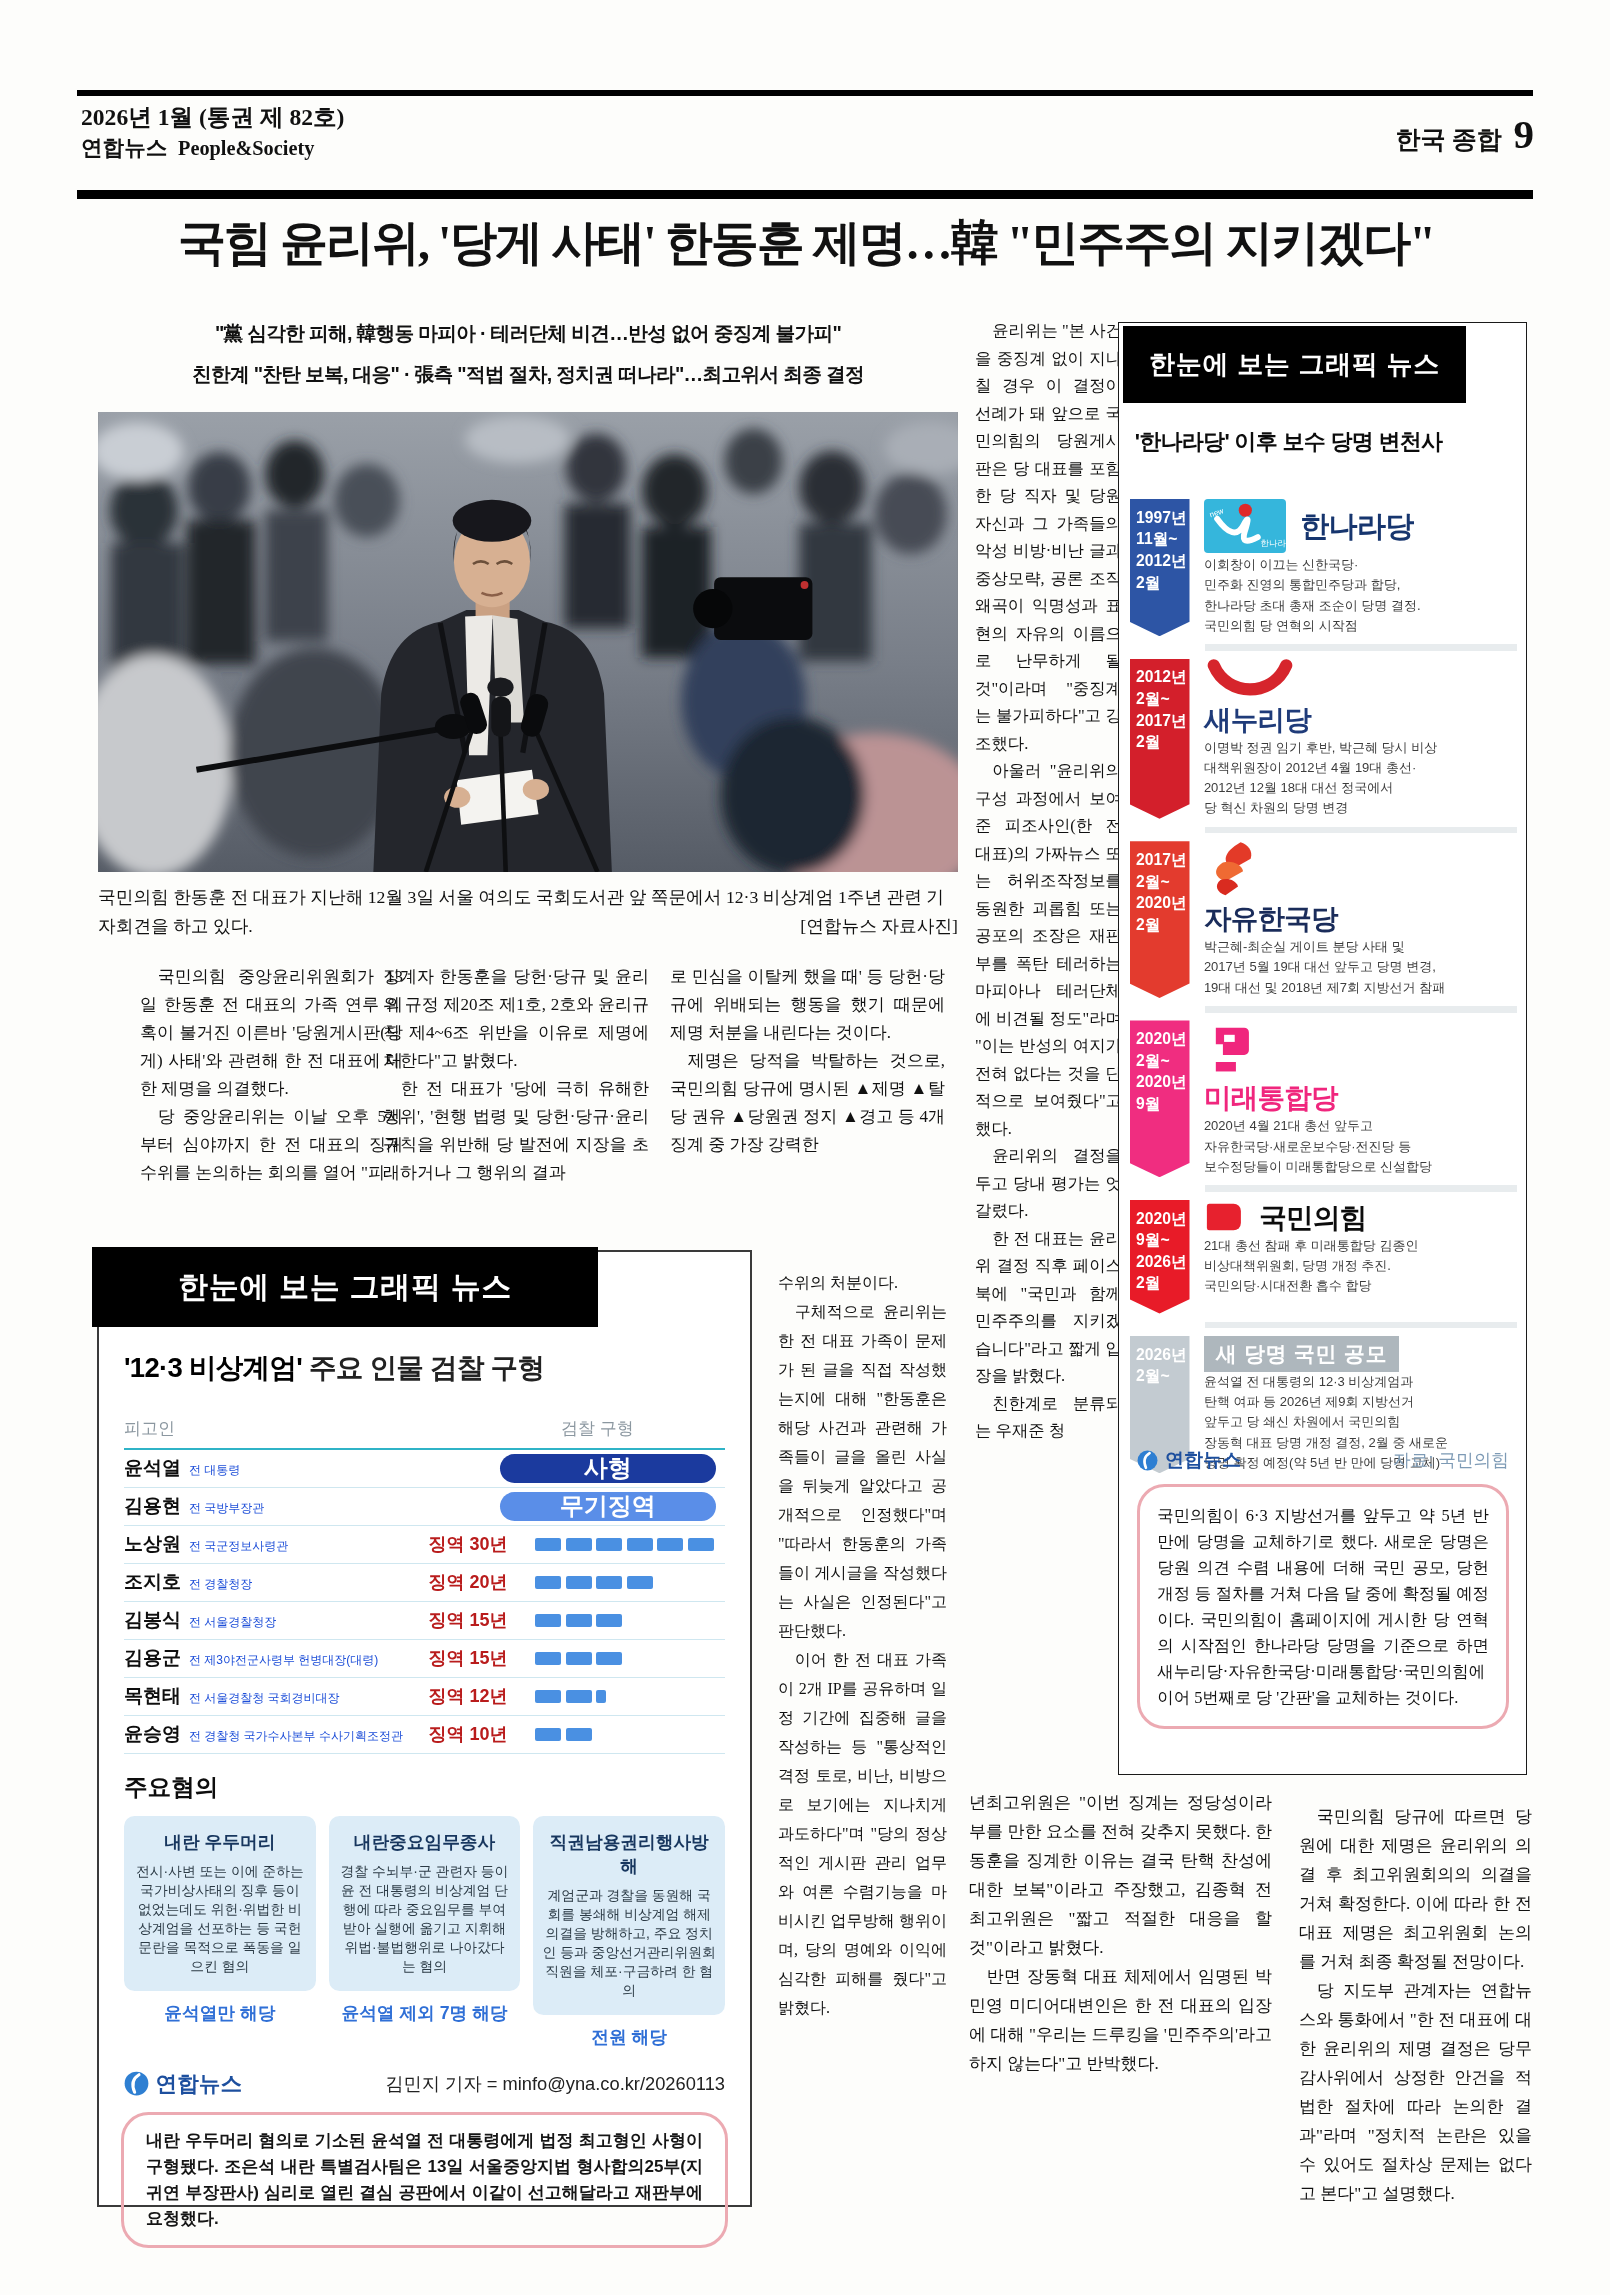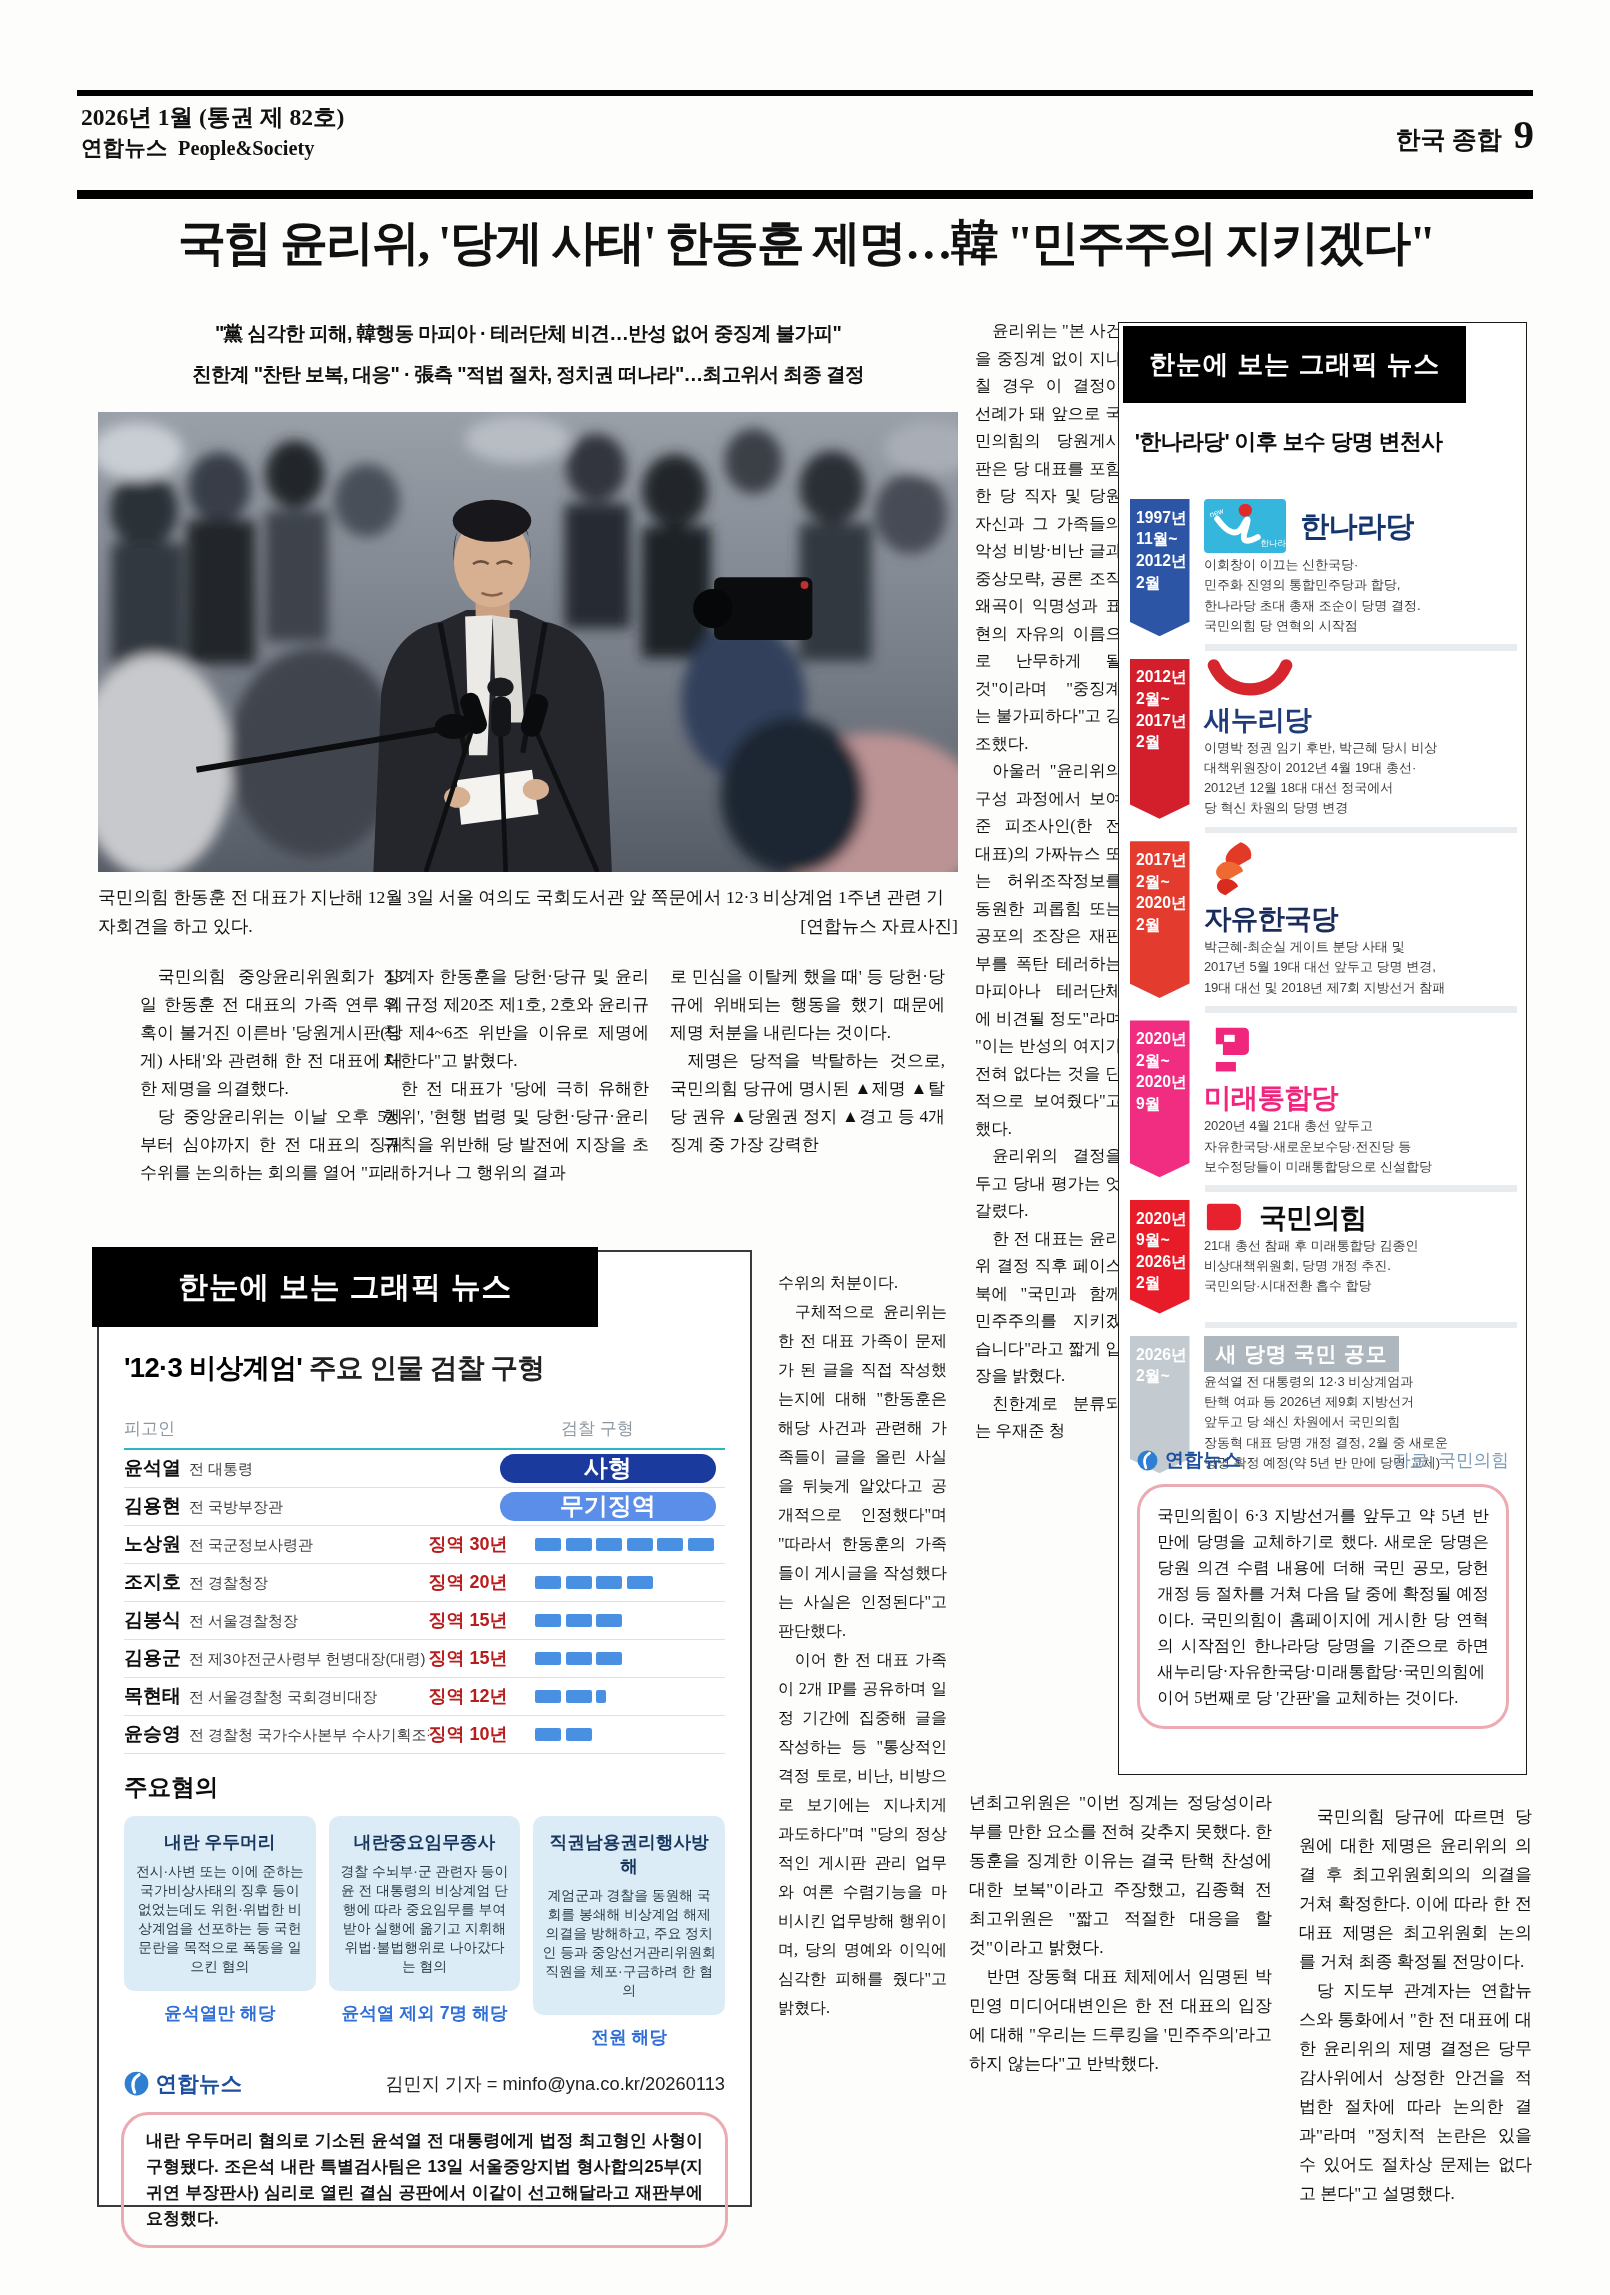--- a/index.html
+++ b/index.html
@@ -42,21 +42,21 @@
   .g1-kicker{left:92px;top:1247px;width:506px;height:80px;font-size:30px;}
   .g1-title{margin:98px 25px 0;font-size:27.5px;letter-spacing:-0.7px;white-space:nowrap;}
   .g1-title b{color:#000;font-weight:bold;}
   .g1-title span{font-weight:600;color:#222;}
   .g1-cols{display:flex;margin:31px 25px 0;font-size:17px;color:#8b97a0;}
   .g1-cols .c2{margin-left:auto;width:216px;text-align:center;margin-right:19.7px;}
   .g1-thead-rule{height:2px;background:#2fb3c7;margin:7.9px 25px 0;}
   .g1-row{display:flex;align-items:center;height:37px;border-bottom:1.3px solid #cfe7f0;margin:0 25px;}
   .g1-left{display:flex;align-items:baseline;white-space:nowrap;overflow:hidden;}
   .g1-name{font-size:19px;font-weight:bold;color:#0e0e0e;}
-  .g1-role{font-size:15px;color:#404040;margin-left:7.9px;}
+  .g1-role{font-size:12px;color:#1d4ed8;margin-left:7.9px;}
   .g1-val{margin-left:auto;display:flex;align-items:center;flex:none;}
   .pill{width:216px;height:29px;border-radius:15.7px;color:#fff;font-weight:bold;font-size:24px;
         display:flex;align-items:center;justify-content:center;margin-right:9.2px;}
   .pill.dark{background:#1b3a9e;}
   .pill.light{background:#5a8ee8;}
   .g1-sent{width:96px;font-size:18px;font-weight:bold;color:#b91c1c;white-space:nowrap;}
   .g1-bars{display:flex;gap:4.6px;margin-left:10.5px;width:190px;}
   .bar{width:26px;height:13px;background:#4a90e2;border-radius:2px;flex:none;}
   .bar.half{width:9.8px;}
   .g1-charges-title{margin:17px 25px 0;font-size:23.6px;font-weight:bold;color:#0d0d0d;}

